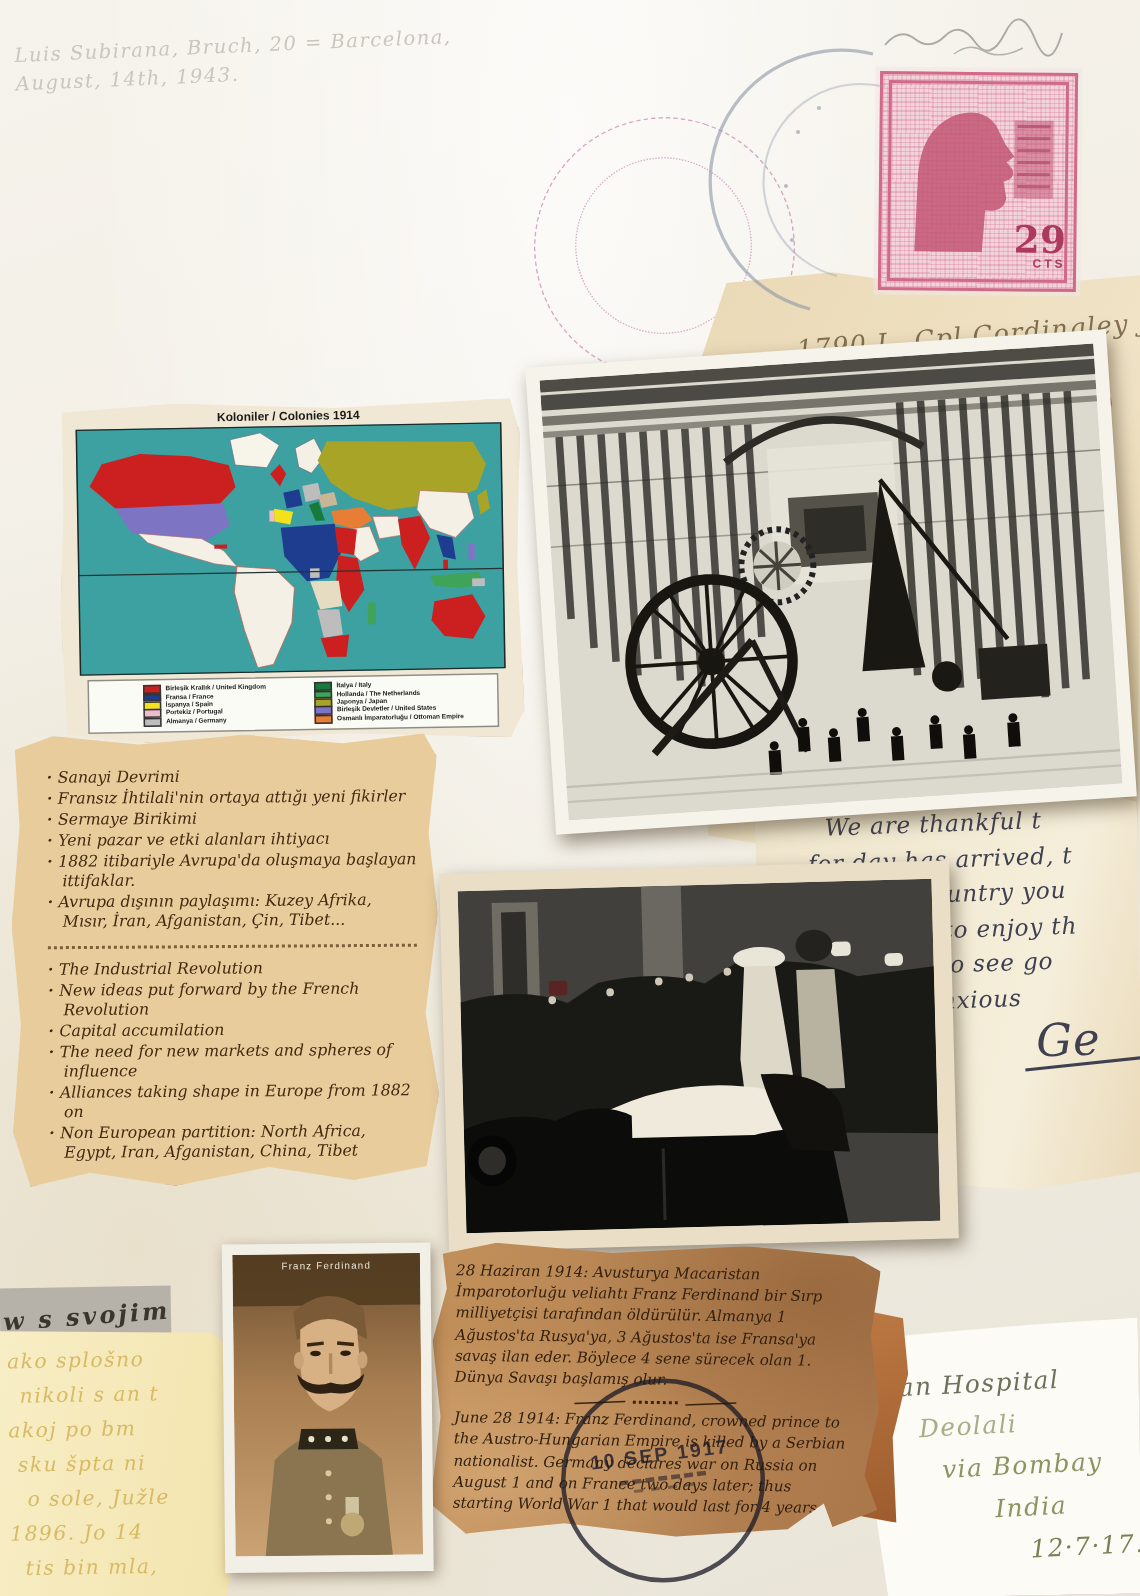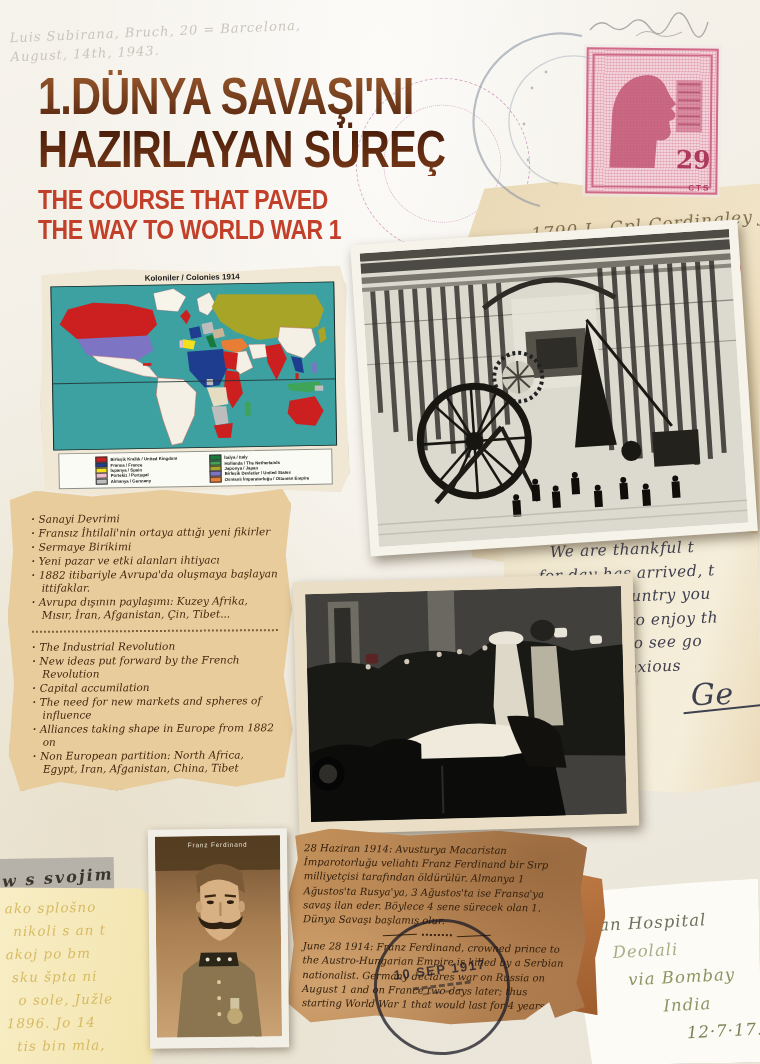--- a/index.html
+++ b/index.html
@@ -39,21 +39,21 @@
   
   .stamp{left:586px;top:48px;width:128px;height:142px;transform:rotate(.6deg);z-index:2;
     background:
       repeating-linear-gradient(0deg, rgba(205,90,120,.25) 0 1px, transparent 1px 3px),
       repeating-linear-gradient(90deg, rgba(205,90,120,.18) 0 1px, transparent 1px 3px),
       #f2d3dc;
     border:2px solid #d06a86;box-shadow:0 0 0 3px rgba(240,230,230,.6);}
   .stamp-frame{position:absolute;inset:4px;border:2px solid #cf6b88;}
   .stamp-den{position:absolute;right:5px;bottom:20px;font-family:"DejaVu Serif",serif;font-weight:bold;
     font-size:25px;color:#ad3a5c;line-height:1;}
-  .stamp-cts{position:absolute;right:5px;bottom:0;font-size:8px;letter-spacing:2px;color:#ad3a5c;font-weight:bold;}
+  .stamp-cts{position:absolute;right:5px;bottom:12px;font-size:8px;letter-spacing:2px;color:#ad3a5c;font-weight:bold;}
   .arc-pm{left:462px;top:28px;z-index:3;opacity:.6;}
   .squiggle{left:584px;top:12px;z-index:1;opacity:.8;}
   
   .paper-cord{left:465px;top:182px;width:295px;height:388px;z-index:1;transform:rotate(.5deg);
     background:linear-gradient(120deg,#ead9b6 0%,#f0e3c6 60%,#e6d2a8 100%);
     box-shadow:-3px 4px 9px rgba(80,60,30,.35);
     clip-path:polygon(6% 2%,30% 0,60% 3%,100% 0,100% 100%,70% 98%,30% 100%,3% 97%,0 70%,2% 40%,0 16%);}
   .cord-lines{position:absolute;left:66px;top:26px;transform:rotate(-5deg);
     font-size:17px;line-height:32px;color:rgba(118,100,68,.9);letter-spacing:1px;white-space:nowrap;}
   .cord-l2{margin-left:34px;}
@@ -166,30 +166,20 @@
   <div class="abs hw pencil-note">
     <div>Luis Subirana, Bruch, 20 = Barcelona,</div>
     <div>August, 14th, 1943.</div>
   </div>
 
   <div class="abs pm-purple">
     <div class="inner"></div>
   </div>
   <div class="abs pm-smudge"></div>
 
-  <div class="abs title-wrap">
-    <div class="title-tr">
-      <div>1.DÜNYA SAVAŞI'NI</div>
-      <div>HAZIRLAYAN SÜREÇ</div>
-    </div>
-    <div class="title-en">
-      <div>THE COURSE THAT PAVED</div>
-      <div>THE WAY TO WORLD WAR 1</div>
-    </div>
-  </div>
 
   <svg class="abs squiggle" width="130" height="28">
     <path d="M6,18 Q16,6 26,14 T46,12 T66,16 T86,10 T106,14 T124,10" stroke="#9a9a96" fill="none" stroke-width="1.3"></path>
     <path d="M52,24 Q62,16 72,22 T98,20" stroke="#a5a5a0" fill="none" stroke-width="1"></path>
   </svg>
 
   <div class="abs stamp">
     <div class="stamp-frame"></div>
     <svg width="124" height="138" style="position:absolute;left:0;top:0">
       <path d="M22,118 L24,66 Q26,38 46,28 Q66,20 76,34 L82,46 L88,54 L83,58 L87,63 Q89,69 81,71 L83,82 Q81,92 69,90 L67,118 Z" fill="#c25674" opacity=".85"></path>

